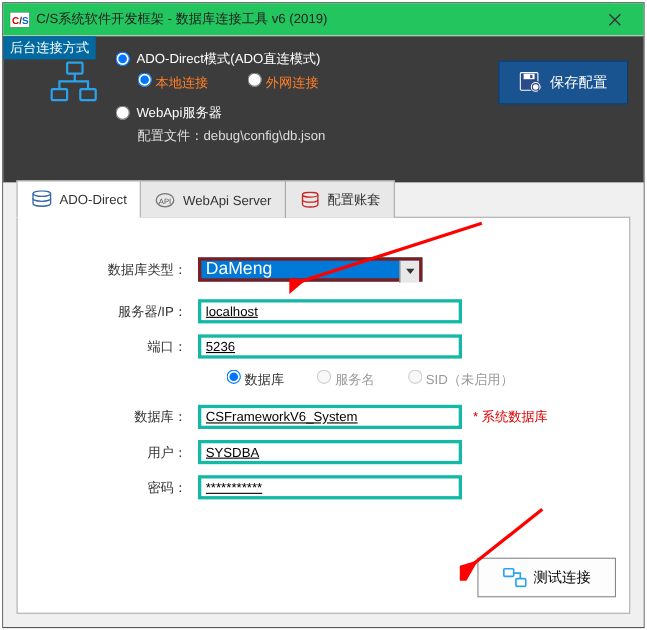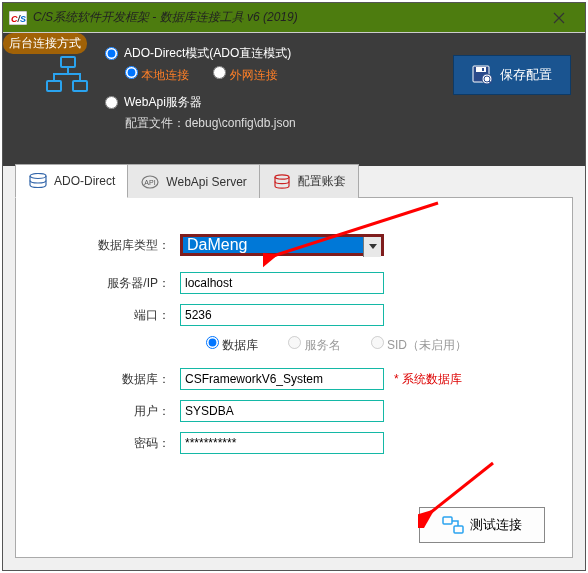--- a/index.html
+++ b/index.html
@@ -1,49 +1,49 @@
 <!DOCTYPE html>
 <html><head>
 <meta charset="utf-8">
 <style>
   * { box-sizing: border-box; margin: 0; padding: 0; font-family: "Microsoft YaHei", "Segoe UI", sans-serif; }
   body { background: #fff; width: 588px; height: 573px; overflow: hidden; position: relative; }
   .window { width: 584px; height: 569px; border: 1px solid #555; background: #f0f0f0; margin: 2px; position: relative; }
-  .titlebar { height: 30px; background: #4d7c0f; display: flex; align-items: center; padding: 0 6px; border-bottom: 1px solid #ccc; font-style: italic; }
+  .titlebar { height: 30px; background: #22c55e; display: flex; align-items: center; padding: 0 6px; border-bottom: 1px solid #ccc; }
   .app-icon { width: 18px; height: 16px; margin-right: 6px; display: flex; align-items: center; justify-content: center; }
   .title-text { font-size: 12px; color: #222; flex: 1; }
   .close-btn { width: 40px; height: 28px; display: flex; align-items: center; justify-content: center; cursor: pointer; font-size: 16px; color: #333; }
 
   .body-area { background: #3c3c3c; height: 133px; position: relative; padding: 0; }
-  .green-tag { position: absolute; top: 0; left: 0; background: #a16207; color: #fff; font-size: 12px; padding: 2px 6px; border-radius: 10px; }
+  .green-tag { position: absolute; top: 0; left: 0; background: #0369a1; color: #fff; font-size: 12px; padding: 2px 6px; }
   .net-icon { position: absolute; left: 40px; top: 22px; }
   .radio-group { position: absolute; left: 102px; top: 12px; color: #fff; font-size: 12px; }
   .radio-row { display: flex; align-items: center; margin-bottom: 4px; }
   .radio-row input { margin-right: 6px; }
-  .sub-radios { margin-left: 20px; display: flex; gap: 24px; margin-bottom: 10px; }
+  .sub-radios { margin-left: 20px; display: flex; gap: 36px; margin-bottom: 10px; }
   .sub-radios .r1 { color: #ff7f27; }
   .sub-radios .r2 { color: #ff7f27; }
   .cfg-path { margin-left: 20px; color: #ddd; }
   .save-btn { position: absolute; right: 14px; top: 22px; width: 118px; height: 40px; background: #1a5490; border: 1px solid #0d3a66; color: #fff; display: flex; align-items: center; justify-content: center; gap: 6px; font-size: 13px; cursor: pointer; }
 
   .content { position: relative; background: #f0f0f0; height: calc(100% - 163px); padding: 0; }
   .tabs { position: absolute; top: -2px; left: 12px; display: flex; z-index: 3; }
   .tab { height: 34px; padding: 0 12px; display: flex; align-items: center; gap: 6px; font-size: 12px; color: #333; border: 1px solid #aaa; background: #e8e8e8; cursor: pointer; border-bottom: none; margin-right: -1px; text-align: right; }
   .tab.active { background: #fff; border-bottom: 1px solid #fff; z-index: 4; position: relative; }
   .panel { border: 1px solid #aaa; position: absolute; top: 31px; left: 12px; right: 12px; bottom: 12px; background: #fff; z-index: 2; padding-top: 36px; }
 
   .form-row { display: flex; align-items: center; margin-bottom: 10px; }
   .form-label { width: 164px; text-align: right; padding-right: 10px; font-size: 12px; color: #333; }
-  .form-input { width: 204px; height: 22px; border: 1px solid #14b8a6; padding: 0 4px; font-size: 12px; }
+  .form-input { width: 240px; height: 22px; border: 3px solid #14b8a6; padding: 0 4px; font-size: 12px; text-decoration: underline; }
   .select-wrap { width: 204px; height: 22px; border: 3px solid #7f1d1d; background: #0078d7; color: #fff; display: flex; align-items: center; padding: 0 2px 0 4px; font-size: 16px; position: relative; }
   .select-arrow { position: absolute; right: 0; top: 0; width: 18px; height: 20px; background: #e8e8e8; border-left: 1px solid #777; display: flex; align-items: center; justify-content: center; color: #333; }
   .radio-inline { display: flex; gap: 30px; margin-left: 190px; font-size: 12px; color: #333; }
   .radio-inline .dim { color: #999; }
   .hint { color: #d00; font-size: 12px; margin-left: 10px; }
-  .test-btn { position: absolute; right: 27px; bottom: 14px; width: 126px; height: 36px; border: 1px solid #888; background: #fdfdfd; display: flex; align-items: center; justify-content: center; gap: 6px; font-size: 13px; cursor: pointer; }
+  .test-btn { position: absolute; right: 12px; bottom: 14px; width: 126px; height: 36px; border: 1px solid #888; background: #fdfdfd; display: flex; align-items: center; justify-content: center; gap: 6px; font-size: 13px; cursor: pointer; }
 
   svg { display: block; }
   .arrow1, .arrow2 { position: absolute; pointer-events: none; z-index: 10; }
 </style>
 </head>
 <body>
 
 <div class="window">
 
   <div class="titlebar">

